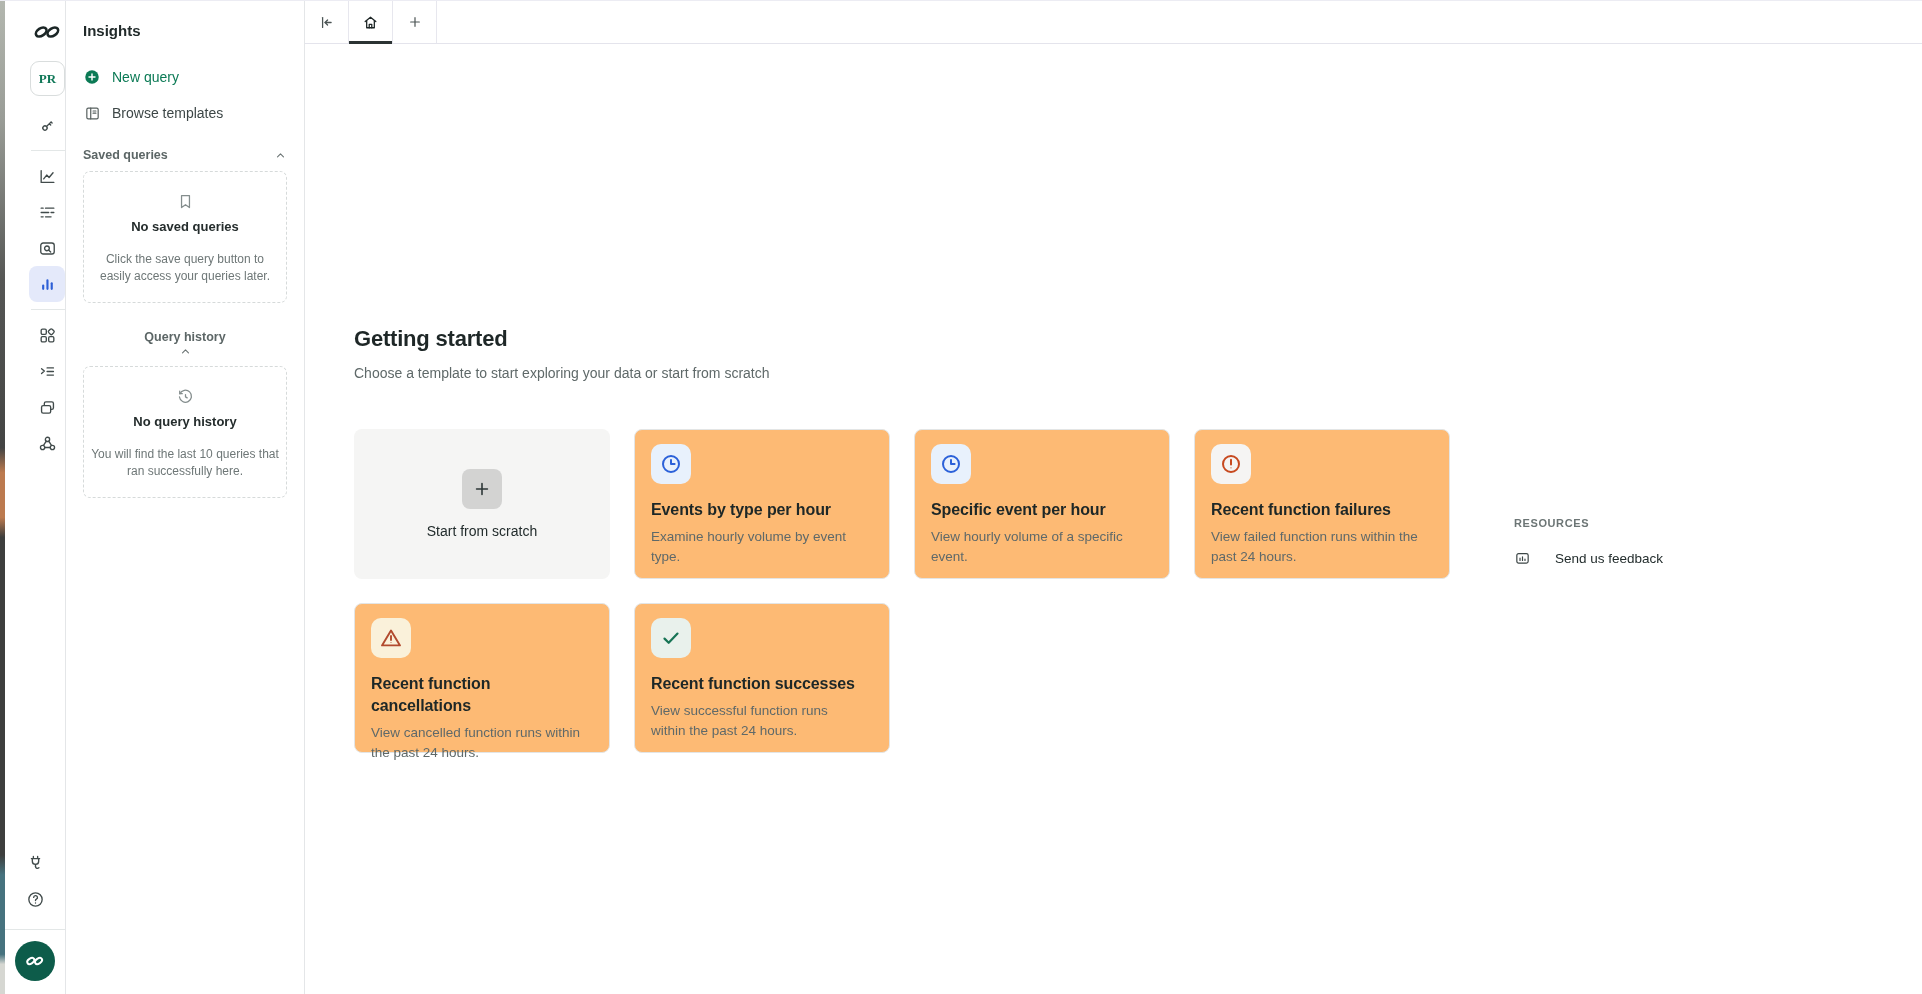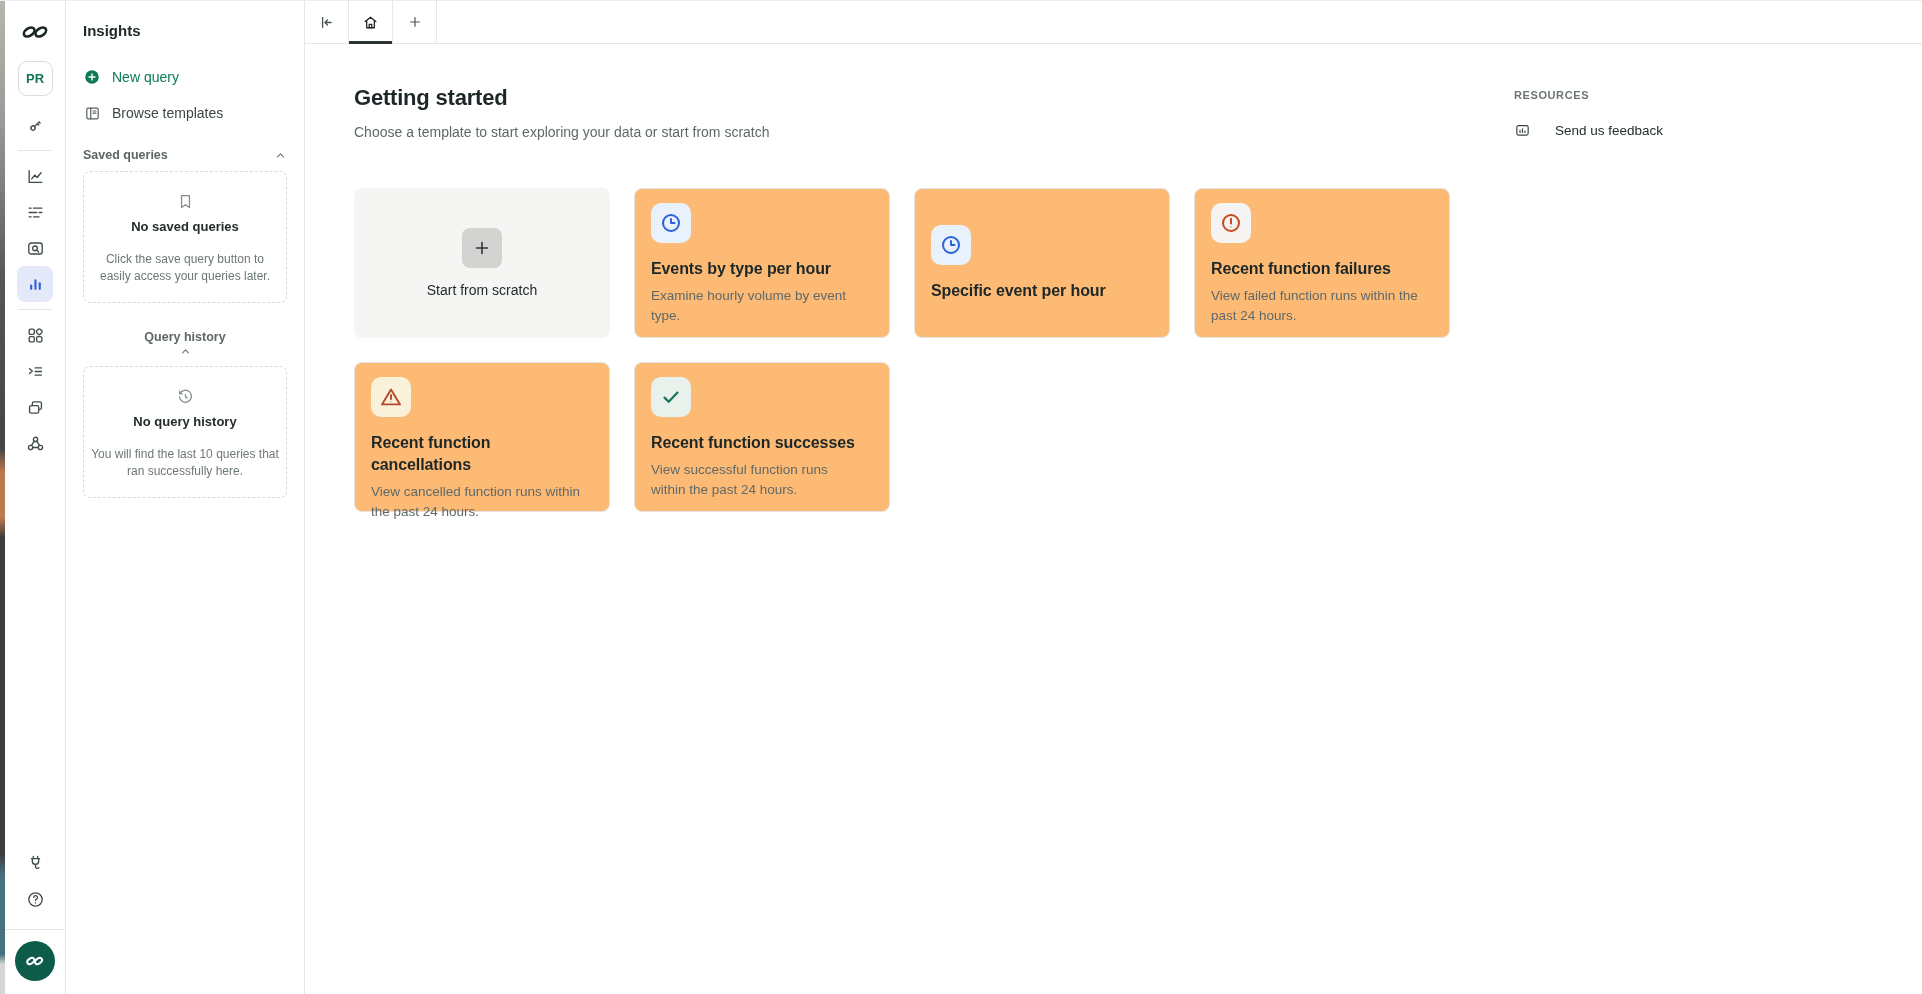--- a/index.html
+++ b/index.html
@@ -14,21 +14,21 @@
   *{box-sizing:border-box;}
   html,body{margin:0;padding:0;}
   body{font-family:"Liberation Sans",sans-serif;background:#fff;color:var(--text-dark);}
   button{background:none;border:none;padding:0;margin:0;font:inherit;color:inherit;cursor:pointer;}
   .screen{width:1922px;height:994px;display:flex;overflow:hidden;background:#fff;border-top:1px solid #ececf3;}
   
   .desktop-sliver{width:5px;height:100%;flex:0 0 5px;
     background:linear-gradient(180deg,#b3b7af 0%,#999c96 12%,#565755 28%,#434443 45%,
       #bc7a4f 47.5%,#bc7a4f 52%,#3d3e3d 54%,#3d3e3d 86%,#46727e 88%,#46727e 96%,#d6d7d2 97%,#d6d7d2 100%);}
   
-  .rail{width:61px;flex:0 0 61px;border-right:1px solid var(--border);display:flex;flex-direction:column;align-items:center;padding-top:13px;}
+  .rail{width:61px;flex:0 0 61px;border-right:1px solid var(--border);display:flex;flex-direction:column;align-items:flex-end;padding-top:13px;font-family:Liberation Serif, serif;}
   .rail-logo{color:#1b2626;margin-bottom:11px;display:grid;place-items:center;width:36px;height:36px;}
   .env-badge{width:35px;height:35px;border:1px solid #d9dddd;border-radius:9px;color:var(--badge-green);
     font-size:13px;font-weight:600;display:grid;place-items:center;margin-bottom:11px;}
   .rail-btn{width:36px;height:36px;border-radius:8px;display:grid;place-items:center;color:var(--icon-gray);}
   .rail-btn.active{background:var(--rail-active-bg);}
   .rail-divider{width:34px;height:1px;background:#e3e7e7;margin:7px 0;}
   .rail-divider-full{width:100%;height:1px;background:#e3e7e7;margin-top:12px;}
   .rail-bottom{margin-top:auto;display:flex;flex-direction:column;align-items:center;width:100%;padding-bottom:13px;}
   .avatar{width:40px;height:40px;border-radius:50%;background:var(--avatar-bg);color:#fff;display:grid;place-items:center;margin-top:11px;}
   
@@ -46,21 +46,21 @@
     display:flex;flex-direction:column;align-items:center;padding-top:20px;text-align:center;}
   .empty-box .ic{color:#848d8d;}
   .empty-title{margin-top:7px;font-size:13px;font-weight:600;color:#242c2c;line-height:18px;}
   .empty-text{margin-top:15px;font-size:12px;color:var(--text-soft);line-height:16.5px;max-width:192px;}
   
   .main{flex:1;display:flex;flex-direction:column;min-width:0;}
   .tabbar{height:43px;flex:0 0 43px;border-bottom:1px solid #e4e4ec;display:flex;}
   .tab-cell{width:44px;height:100%;border-right:1px solid #e7e7ee;display:grid;place-items:center;color:#4b5454;position:relative;}
   .tab-cell.tab-active{color:#1d2626;}
   .tab-cell.tab-active::after{content:"";position:absolute;left:0;right:0;bottom:-1px;height:3px;background:var(--tab-underline);}
-  .content{flex:1;display:flex;}
+  .content{flex:1;display:flex;align-items:center;}
   .content-left{margin-left:49px;padding-top:40px;}
   h1.page-title{margin:0;font-size:22px;line-height:28px;font-weight:600;color:#1e2727;letter-spacing:-0.2px;}
   .page-subtitle{margin:10px 0 0 0;font-size:14px;line-height:20px;color:var(--text-gray);}
   .cards{margin-top:46px;display:grid;grid-template-columns:repeat(4,256px);gap:24px;}
   .card{width:256px;height:150px;border:1px solid #e3e5e5;border-radius:8px;background:#fdba74;text-align:left;
     padding:14px 16px;display:block;}
   .card.scratch{background:var(--scratch-bg);border:none;display:flex;flex-direction:column;align-items:center;justify-content:center;}
   .plus-box{width:40px;height:40px;border-radius:8px;background:var(--plus-box-bg);display:grid;place-items:center;color:#2c3636;}
   .scratch-label{margin-top:14px;font-size:14px;color:#222c2c;}
   .card-icon{width:40px;height:40px;border-radius:10px;display:grid;place-items:center;}
@@ -298,20 +298,21 @@
           </button>
 
           <button class="card">
             <span class="card-icon blue">
               <svg width="24" height="24" viewBox="0 0 24 24" fill="none" stroke="currentColor" stroke-width="2" stroke-linecap="round" stroke-linejoin="round">
                 <circle cx="12" cy="12" r="8"></circle>
                   <path d="M12 8v4h3.6"></path>
               </svg>
             </span>
             <div class="card-title">Specific event per hour</div>
+            <div class="card-desc">View hourly volume of a specific event.</div>
           </button>
 
           <button class="card">
             <span class="card-icon red">
               <svg width="24" height="24" viewBox="0 0 24 24" fill="none" stroke="currentColor" stroke-width="2" stroke-linecap="round">
                 <circle cx="12" cy="12" r="8"></circle>
                   <path d="M12 7.8v4.6"></path>
                   <circle cx="12" cy="15.8" r="0.6" fill="currentColor" stroke="none"></circle>
               </svg>
             </span>

